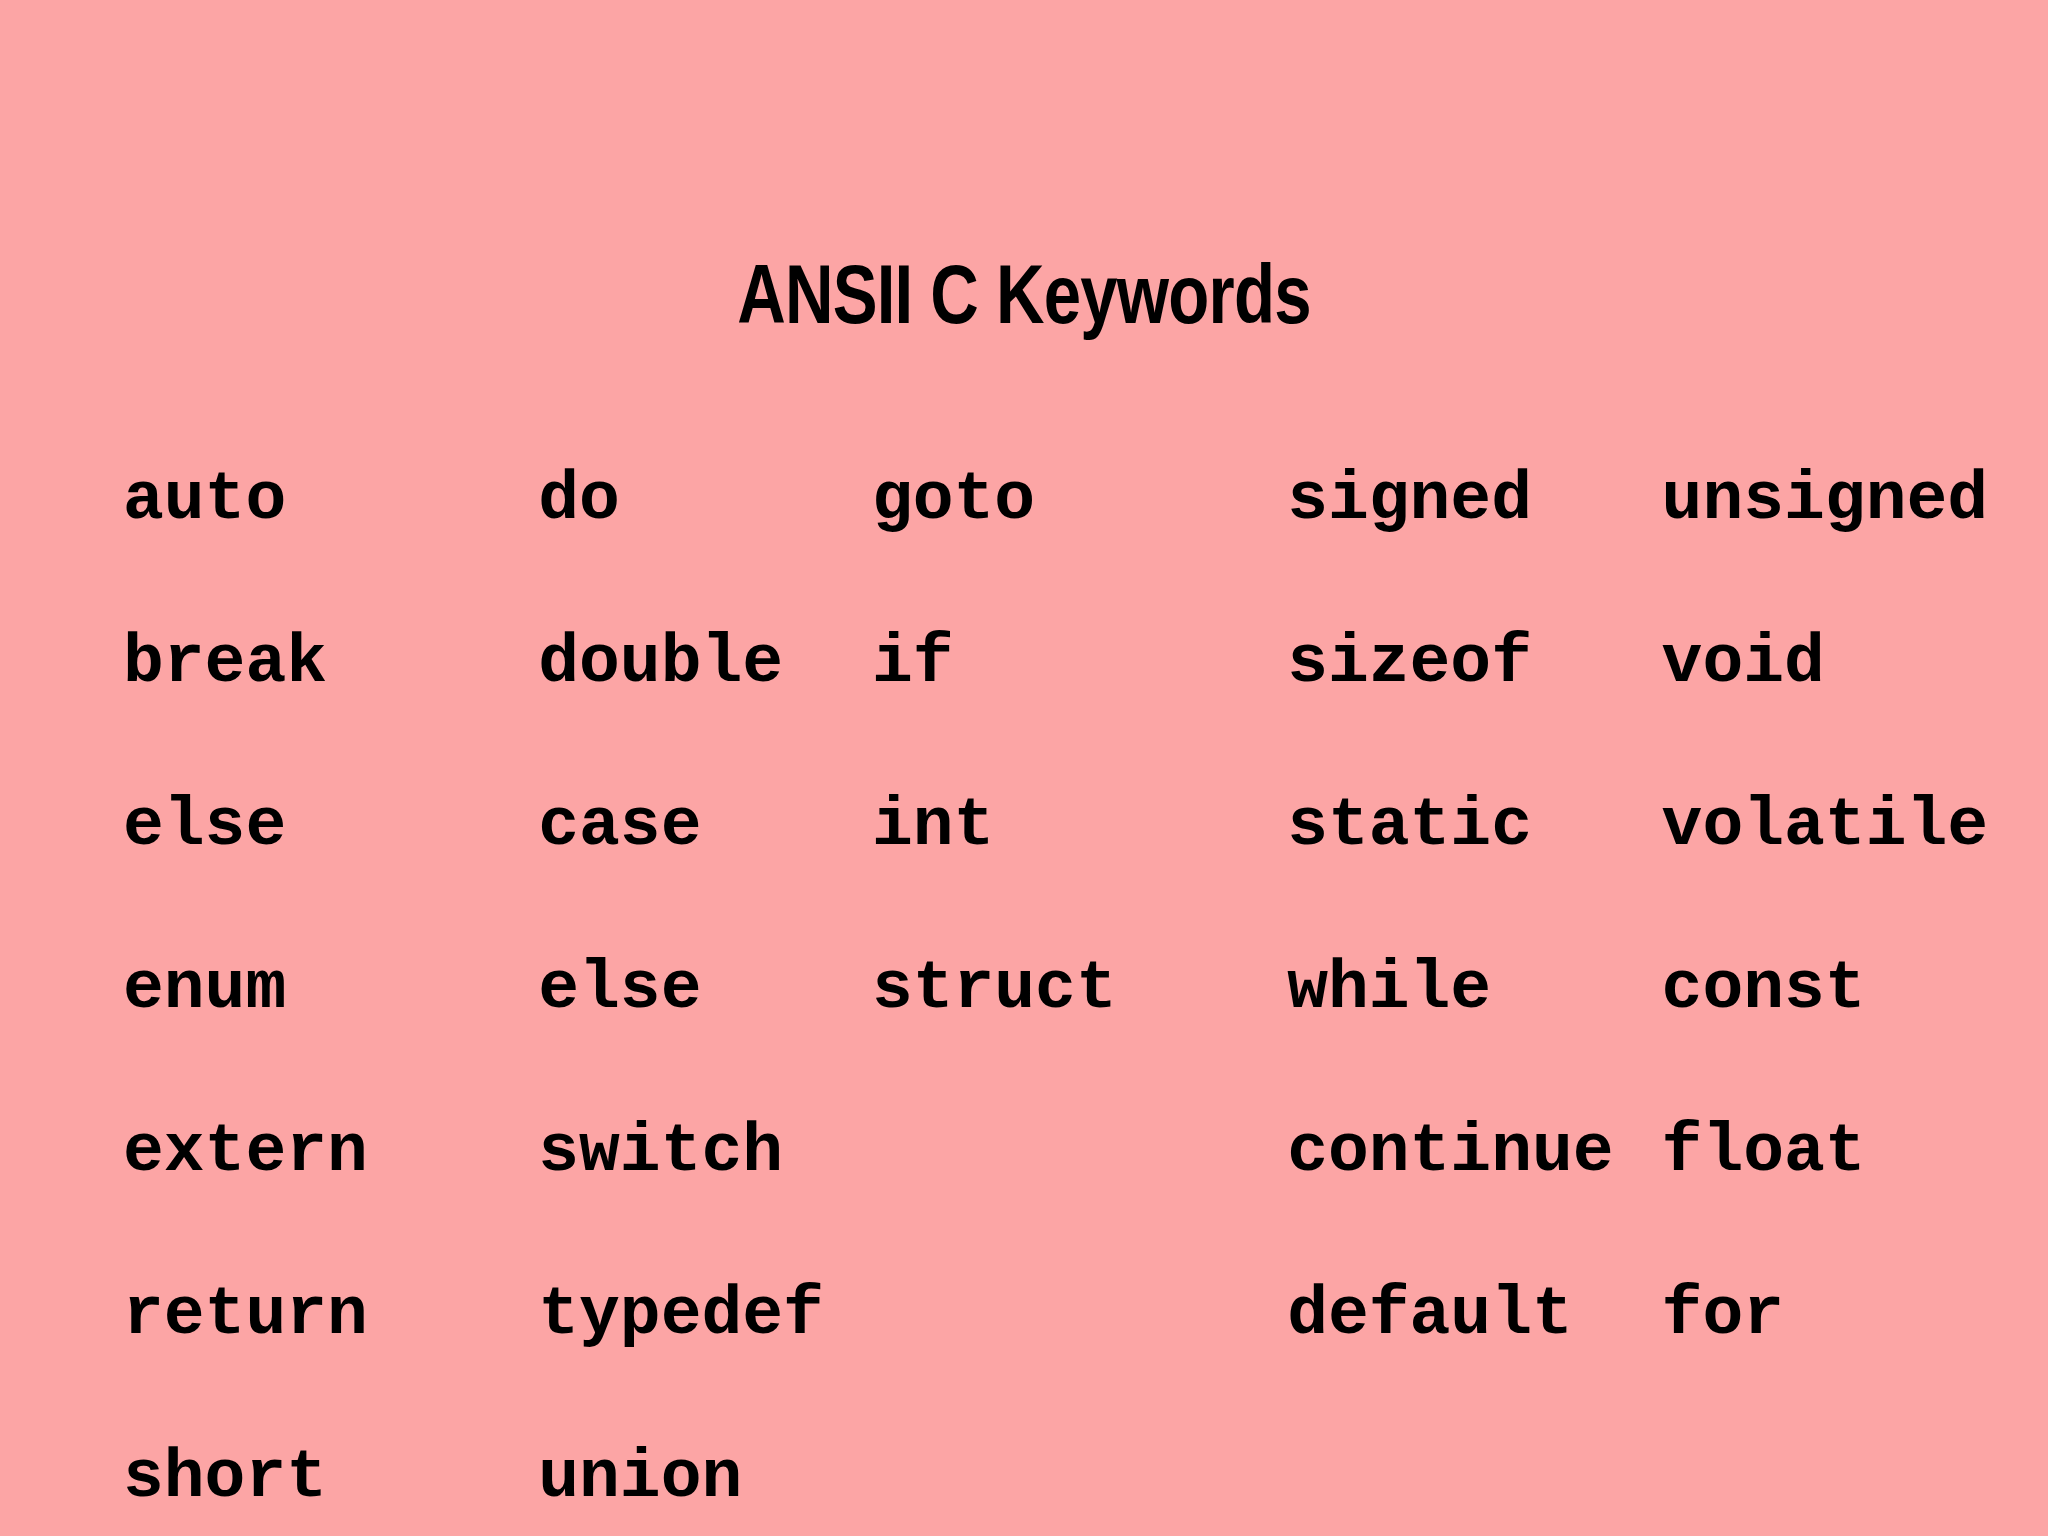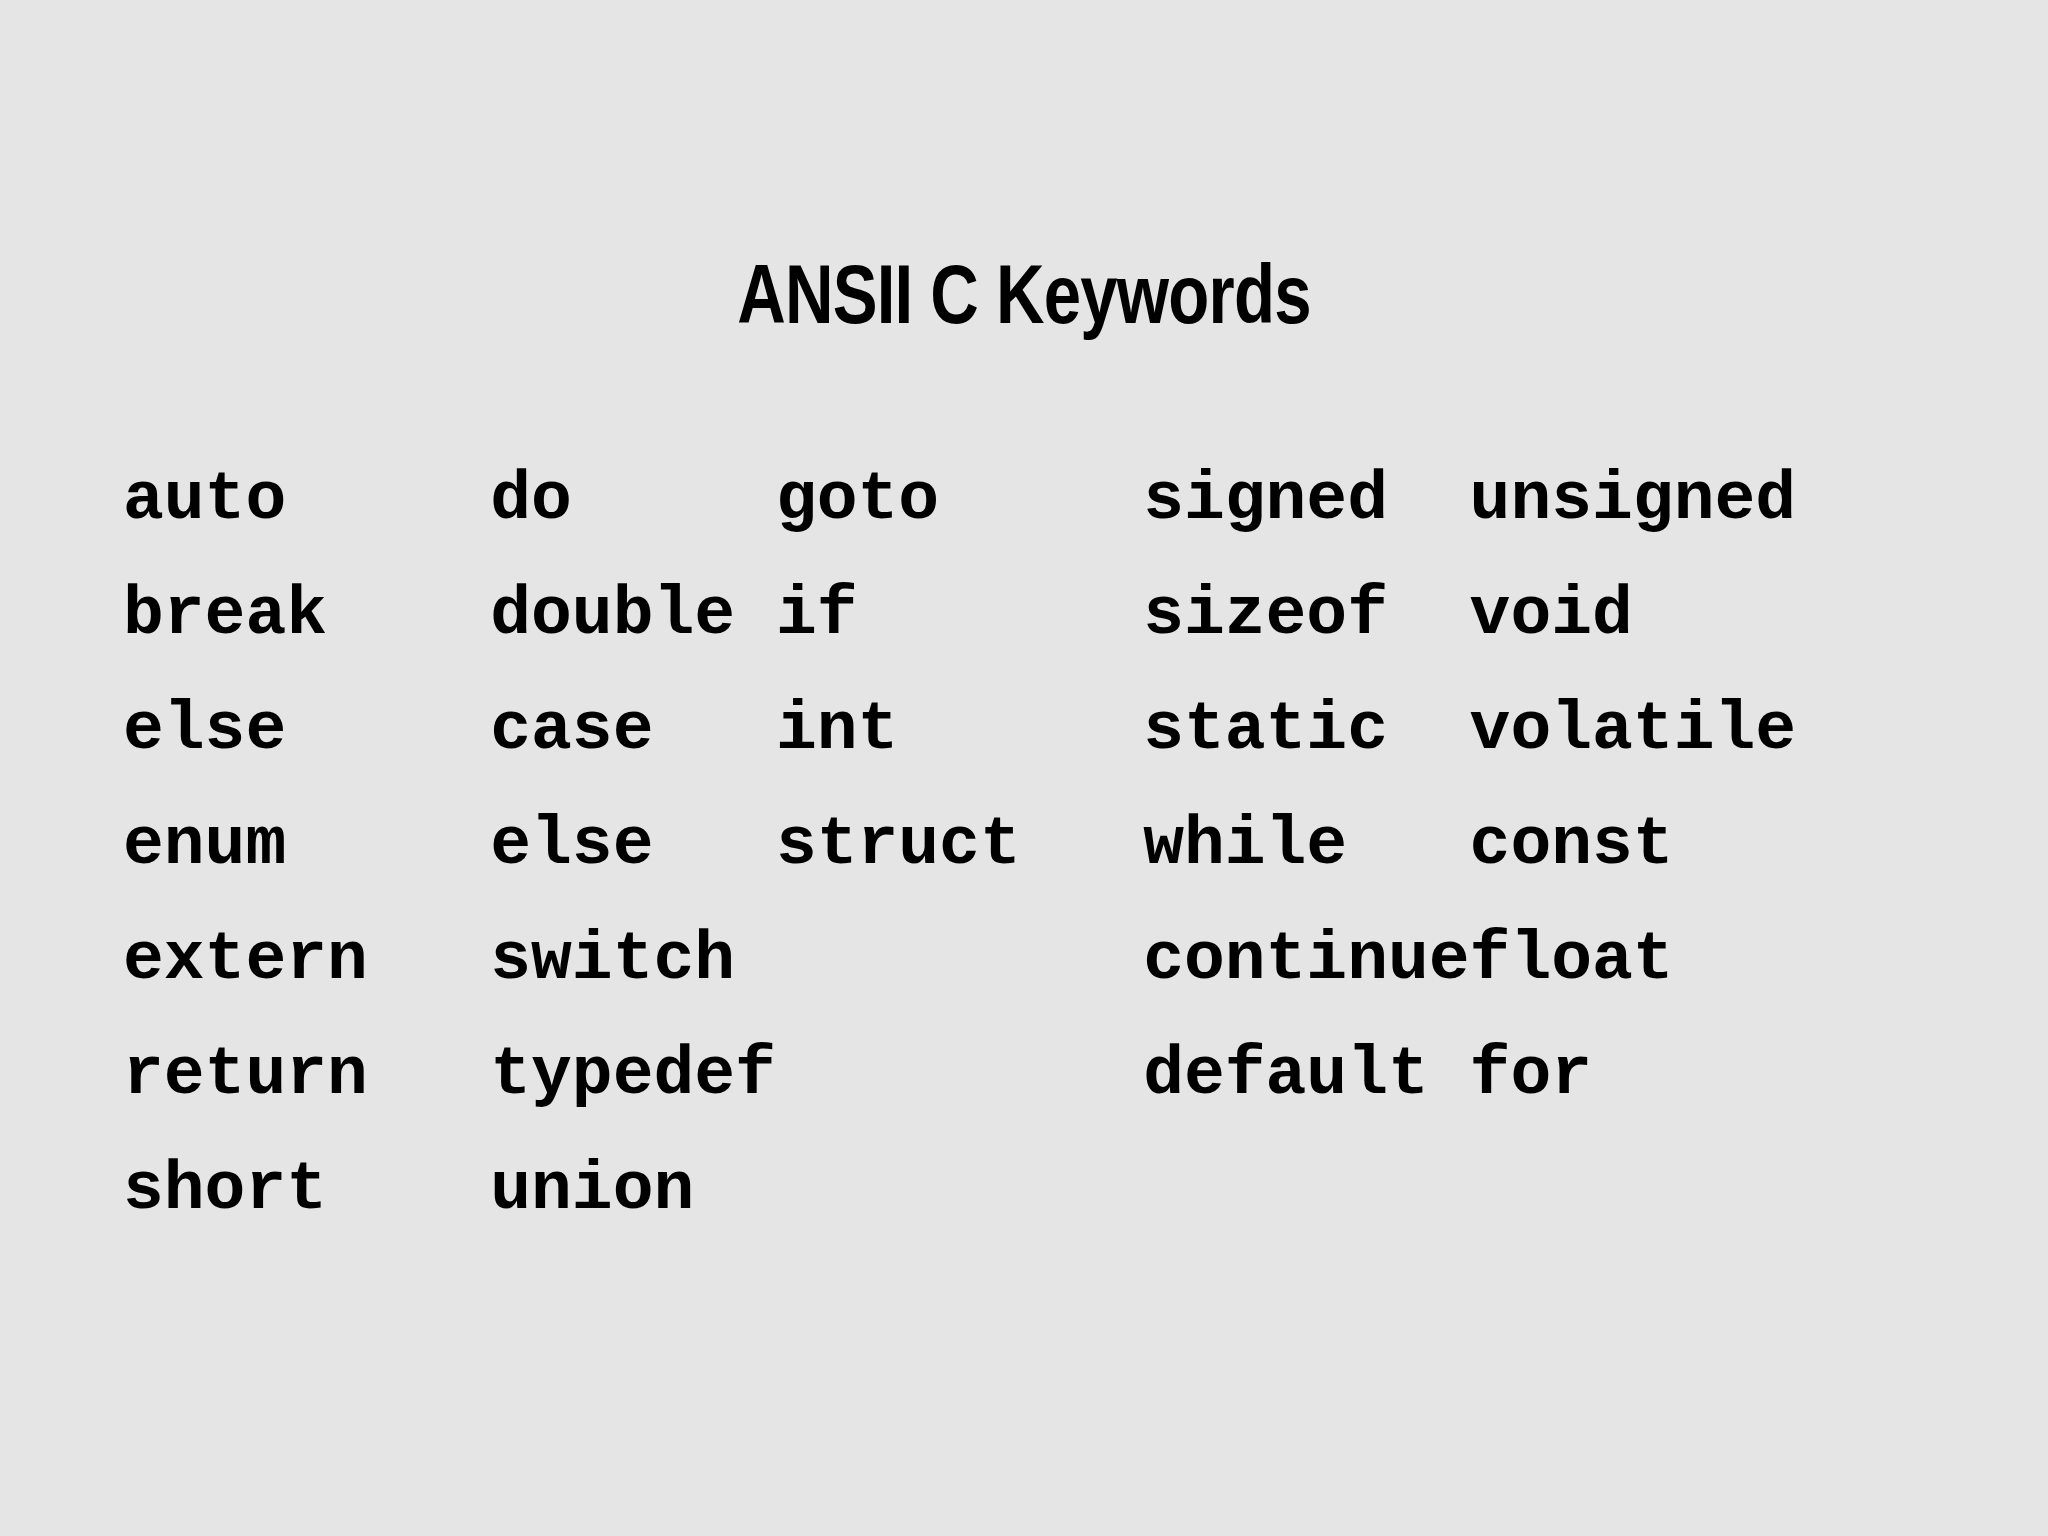--- a/index.html
+++ b/index.html
@@ -4,21 +4,21 @@
 <style>
   html, body {
     margin: 0;
     padding: 0;
     background: #ffffff;
   }
   #slide {
     position: relative;
     width: 2048px;
     height: 1536px;
-    background: #e5e5e5;
+    background: #fca5a5;
     overflow: hidden;
     font-family: "Liberation Sans", sans-serif;
     color: #000000;
   }
   .slide-title {
     position: absolute;
     top: 252px;
     left: 0;
     width: 100%;
     text-align: center;
@@ -38,20 +38,21 @@
     top: 442px;
     display: grid;
     grid-template-columns: 9ch 7ch 9ch 8ch auto;
     grid-auto-rows: 115px;
     font-family: "Liberation Mono", "DejaVu Sans Mono", monospace;
     font-weight: bold;
     font-size: 68px;
     line-height: 115px;
     color: #000000;
     white-space: pre;
+    gap: 48px;
   }
   .kw-cell {
     display: block;
     text-align: left;
   }
 </style>
 </head>
 <body>
 
 <div id="slide">

